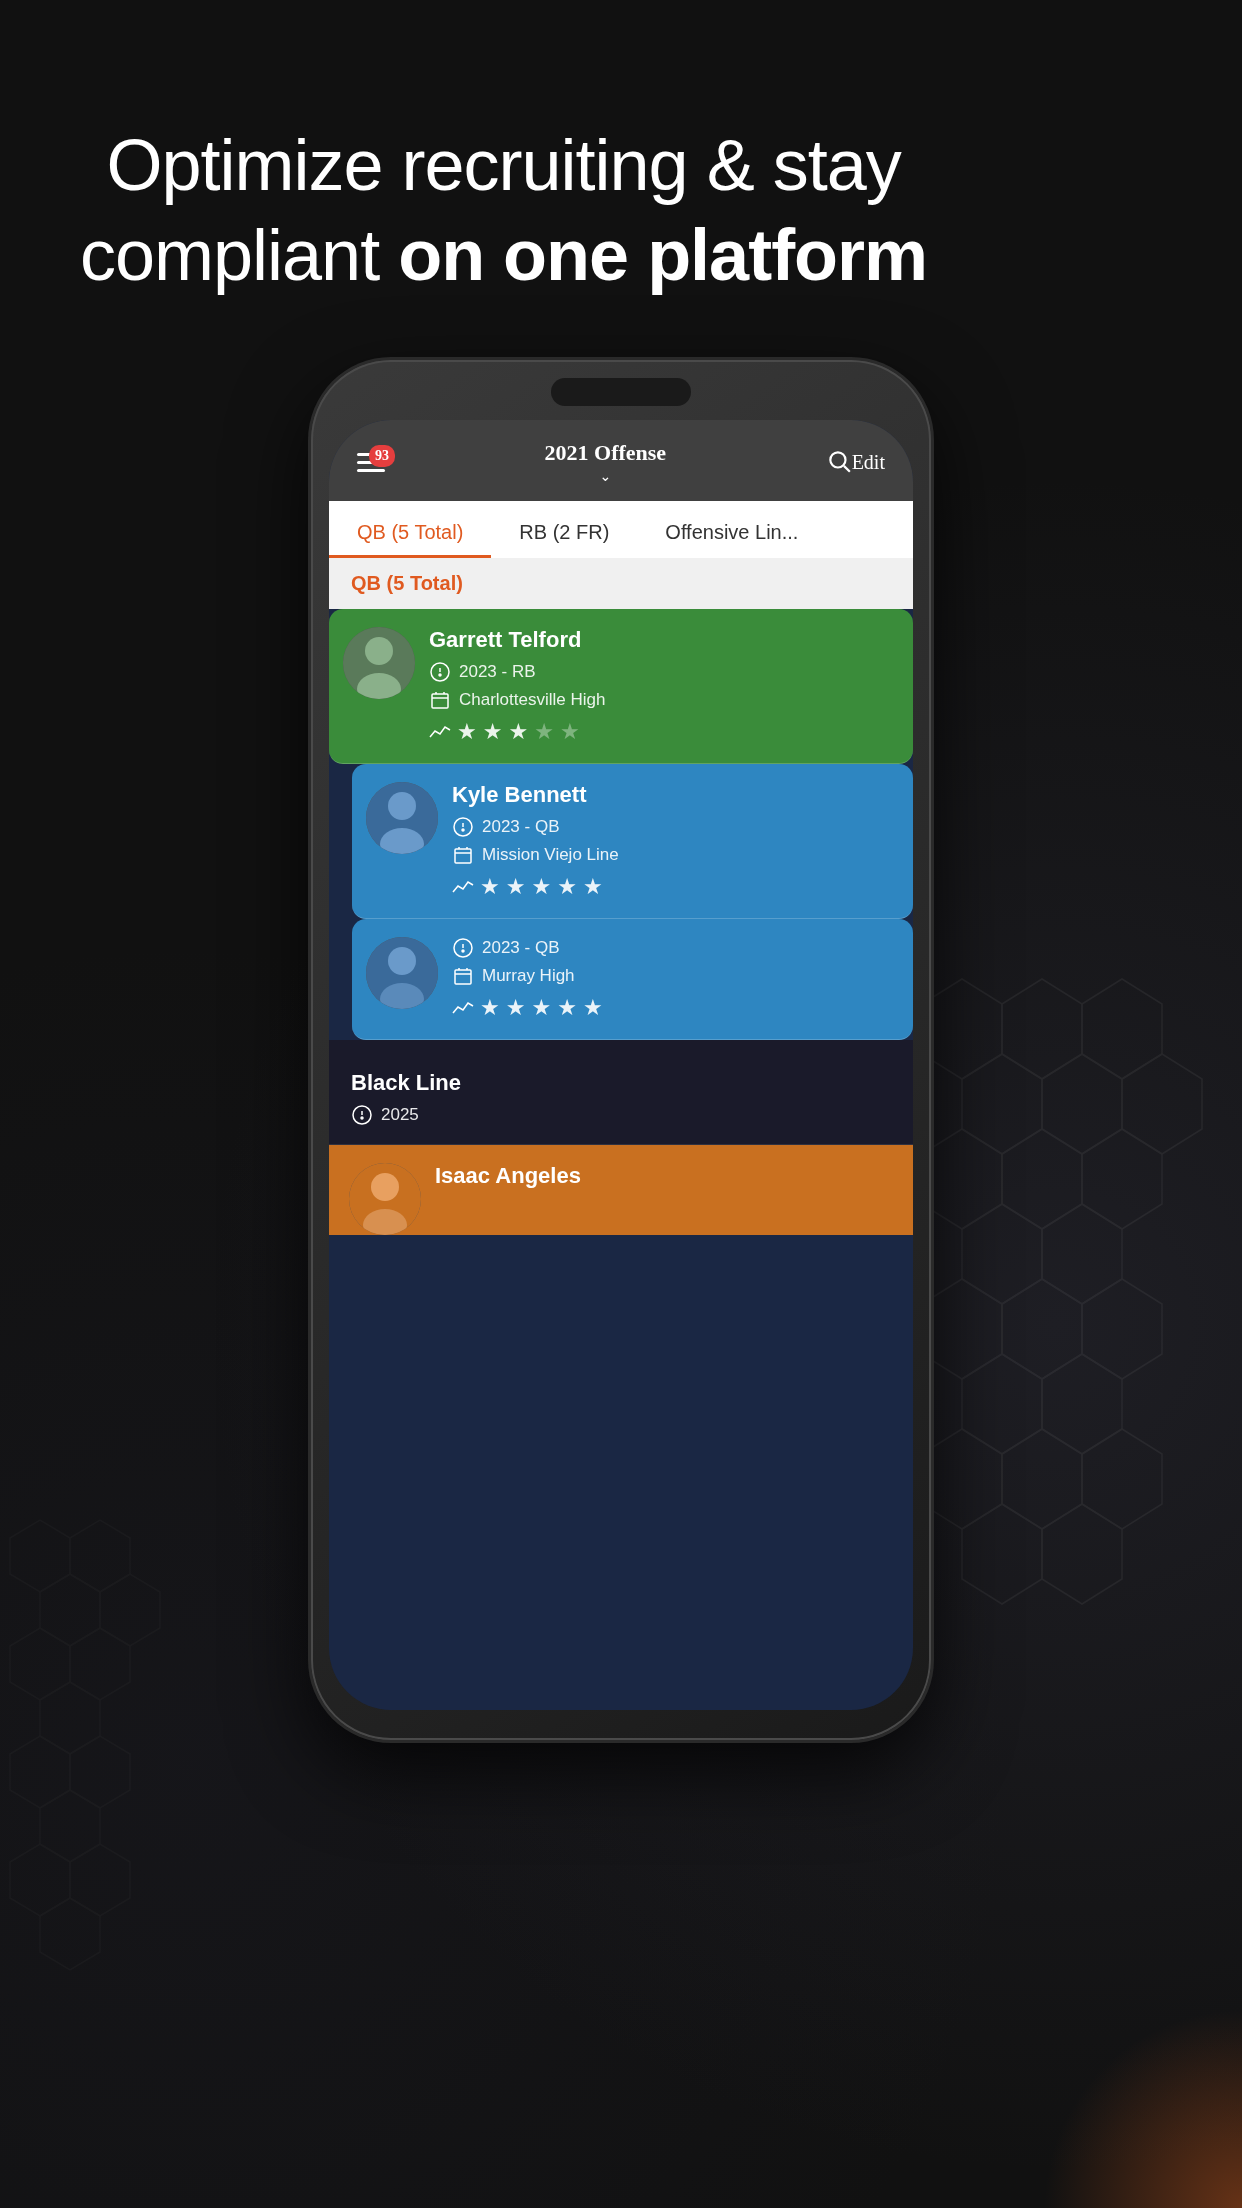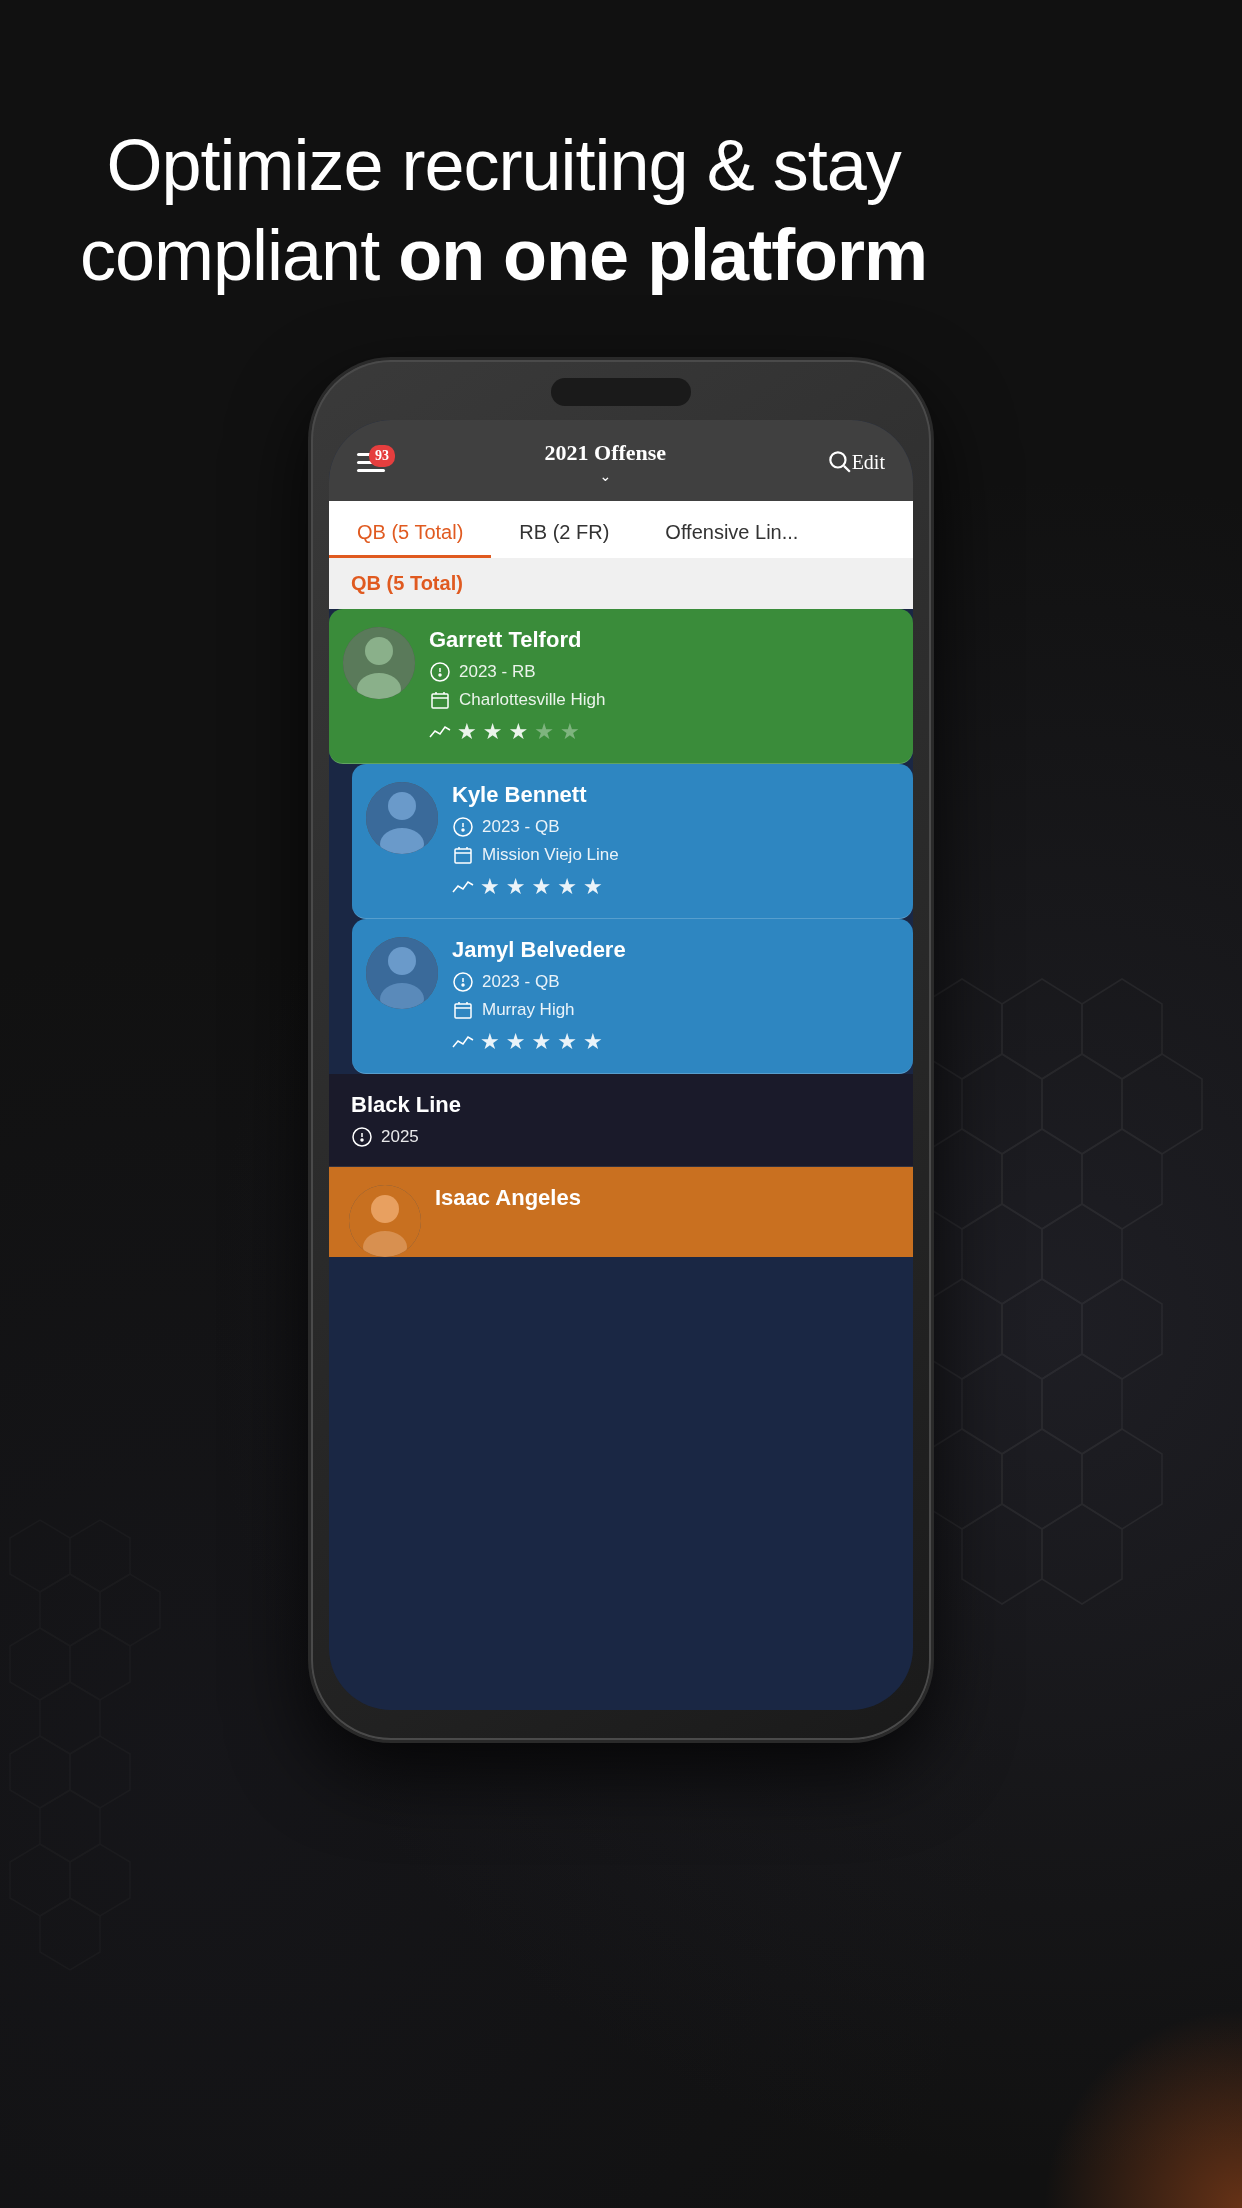--- a/index.html
+++ b/index.html
@@ -336,21 +336,21 @@
       color: rgba(255,255,255,0.9);
     }
 
     .star.empty {
       color: rgba(255,255,255,0.35);
     }
 
     
     .black-line-card {
       background: #1a1a2a;
-      padding: 18px 18px 18px 22px;
+      padding: 30px 18px 18px 22px;
       border-bottom: 1px solid rgba(255,255,255,0.1);
     }
 
     .black-line-name {
       font-size: 22px;
       font-weight: 700;
       color: white;
       margin-bottom: 8px;
     }
 
@@ -566,21 +566,20 @@
 
         <div class="player-card blue">
           <div class="player-avatar">
             <svg viewBox="0 0 72 72" xmlns="http://www.w3.org/2000/svg" width="72" height="72">
               <rect width="72" height="72" fill="#3a6a9a"></rect>
               <circle cx="36" cy="24" r="14" fill="#6a9aca"></circle>
               <ellipse cx="36" cy="62" rx="22" ry="16" fill="#5a8aba"></ellipse>
             </svg>
           </div>
           <div class="player-info">
-            <div class="player-name">Jamyl Belvedere</div>
             <div class="player-detail-row">
               <svg class="detail-icon" viewBox="0 0 22 22" fill="none" stroke="white" stroke-width="1.5">
                 <circle cx="11" cy="11" r="9"></circle>
                 <line x1="11" y1="7" x2="11" y2="11"></line>
                 <circle cx="11" cy="14" r="1" fill="white"></circle>
               </svg>
               <span class="detail-text">
                 <span>2023</span> - <span>QB</span>
               </span>
             </div>

